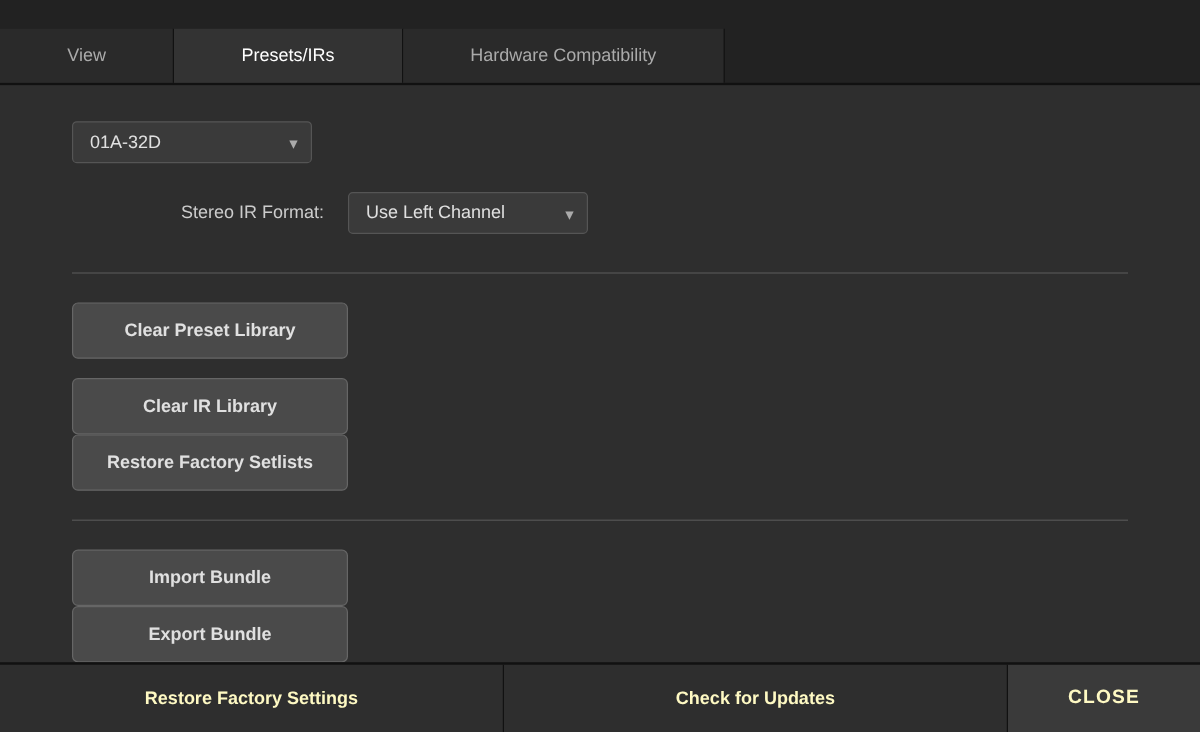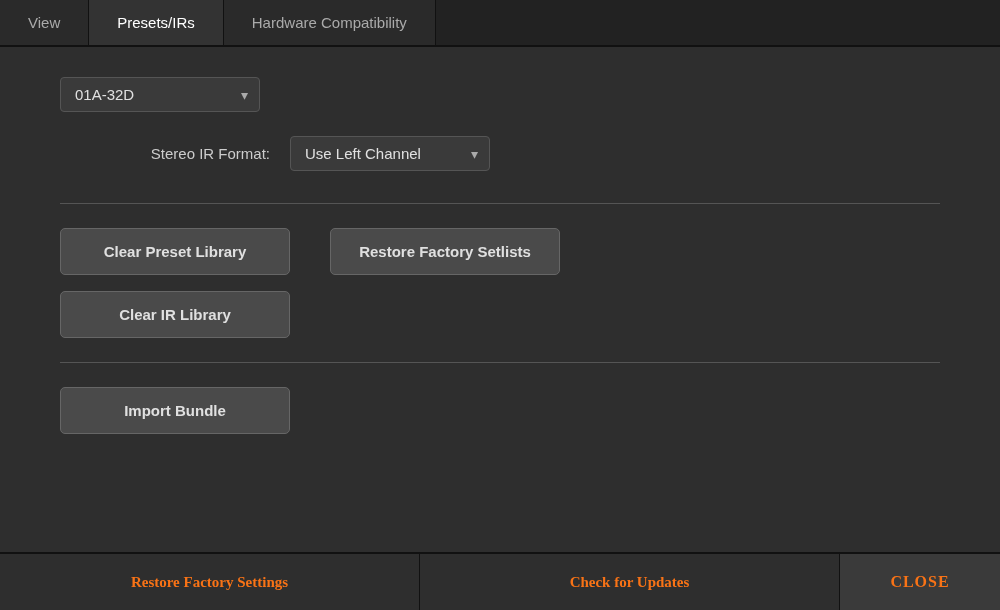--- a/index.html
+++ b/index.html
@@ -15,27 +15,28 @@
     }
 
     
     .tab-bar {
       display: flex;
       background: #222222;
       border-bottom: 2px solid #111;
       flex-shrink: 0;
     }
     .tab {
-      padding: 14px 28px;
+      padding: 14px 56px;
       font-size: 15px;
       cursor: pointer;
       color: #aaa;
       background: #2a2a2a;
       border-right: 1px solid #111;
       user-select: none;
+      margin-top: 24px;
     }
     .tab.active {
       background: #333333;
       color: #ffffff;
       font-weight: normal;
     }
 
     
     .content {
       flex: 1;
@@ -90,23 +91,23 @@
     
     .divider {
       border: none;
       border-top: 1px solid #555;
       margin: 8px 0 24px 0;
     }
 
     
     .button-group {
       display: flex;
-      gap: 40px;
       margin-bottom: 16px;
       align-items: flex-start;
+      flex-direction: column;
     }
     .btn {
       background: #4a4a4a;
       border: 1px solid #666;
       border-radius: 5px;
       color: #e0e0e0;
       font-size: 15px;
       font-weight: bold;
       padding: 14px 28px;
       cursor: pointer;
@@ -122,27 +123,26 @@
       background: #222222;
       border-top: 2px solid #111;
       flex-shrink: 0;
       height: 58px;
     }
     .bottom-btn {
       flex: 1;
       background: #2e2e2e;
       border: none;
       border-right: 1px solid #111;
-      color: #f97316;
+      color: #fef9c3;
       font-size: 15px;
       font-weight: bold;
       cursor: pointer;
       padding: 16px 20px;
       user-select: none;
-      font-family: Liberation Serif, serif;
     }
     .bottom-btn:last-child {
       border-right: none;
     }
     .bottom-btn.close-btn {
       flex: 0 0 160px;
       background: #3a3a3a;
       font-size: 16px;
       letter-spacing: 1px;
     }
@@ -188,20 +188,21 @@
     </div>
     <div style="display:flex; flex-direction:column; gap:16px;">
       <button class="btn">Restore Factory Setlists</button>
     </div>
   </div>
 
   <hr class="divider">
 
   <div class="button-group">
     <button class="btn">Import Bundle</button>
+    <button class="btn">Export Bundle</button>
   </div>
 
 </div>
 
 <div class="bottom-bar">
   <button class="bottom-btn">Restore Factory Settings</button>
   <button class="bottom-btn">Check for Updates</button>
   <button class="bottom-btn close-btn">CLOSE</button>
 </div>
 

